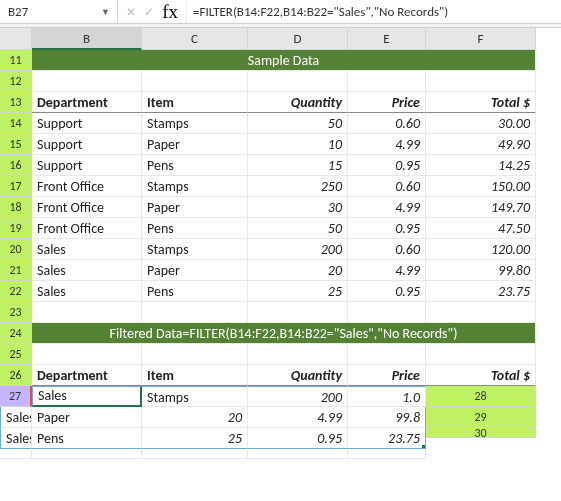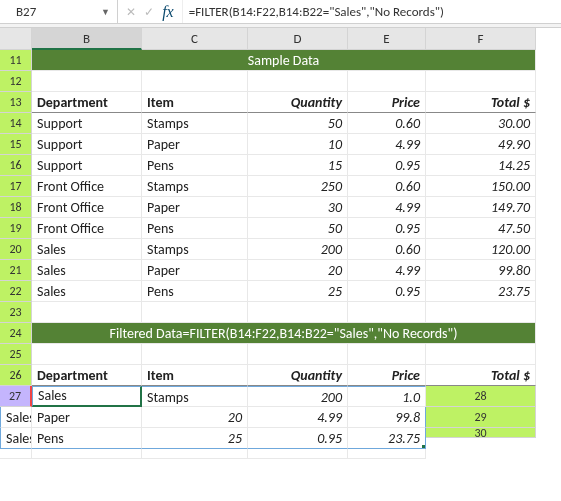--- a/index.html
+++ b/index.html
@@ -1,24 +1,24 @@
 <!DOCTYPE html>
 <html><head>
 <meta charset="utf-8">
 <style>
   * { box-sizing: border-box; margin: 0; padding: 0; }
   body { font-family: Calibri, Arial, sans-serif; font-size: 14px; background: #fff; width: 561px; }
 
   
   .fbar { display: flex; align-items: stretch; height: 24px; border-bottom: 1px solid #d0d0d0; }
   .namebox-wrap { display: flex; align-items: center; width: 118px; border-right: 1px solid #d0d0d0; background: #fff; padding: 0 4px; }
-  .namebox { flex: 1; font-size: 13px; padding: 0 4px; color: #333; margin-left: 8px; }
+  .namebox { flex: 1; font-size: 13px; padding: 0 4px; color: #333; }
   .dd { color: #666; font-size: 9px; padding: 0 3px; }
   .fb-icons { display: flex; align-items: center; gap: 8px; padding: 0 8px; color: #999; font-size: 12px; border-right: 1px solid #eee;}
-  .fb-icons .fx { font-style: italic; font-family: "Times New Roman", serif; color: #0c4a6e; font-size: 16px;}
+  .fb-icons .fx { font-family: "Times New Roman", serif; color: #000000; font-size: 19px;}
   .fb-icons .cancel { color: #bbb; }
   .fb-icons .enter { color: #bbb; }
   .formula { flex: 1; display: flex; align-items: center; padding: 0 6px; font-size: 13px; color: #333; overflow: hidden; white-space: nowrap;}
   .fbar-sep { height: 4px; background: #f3f3f3; border-bottom: 1px solid #d0d0d0; }
 
   
   .grid { display: grid; grid-template-columns: 32px 110px 106px 100px 78px 110px; }
   .hdr { background: #e6e6e6; border-right: 1px solid #d4d4d4; border-bottom: 1px solid #d4d4d4; text-align: center; font-size: 13px; color: #333; height: 22px; line-height: 22px;}
   .hdr.sel { background: #d5d5d5; border-bottom: 2px solid #217346;}
   .rowhdr { background: #bef264; border-right: 1px solid #d4d4d4; border-bottom: 1px solid #d4d4d4; text-align: center; font-size: 12px; color: #333; display:flex; align-items:center; justify-content:center;}

